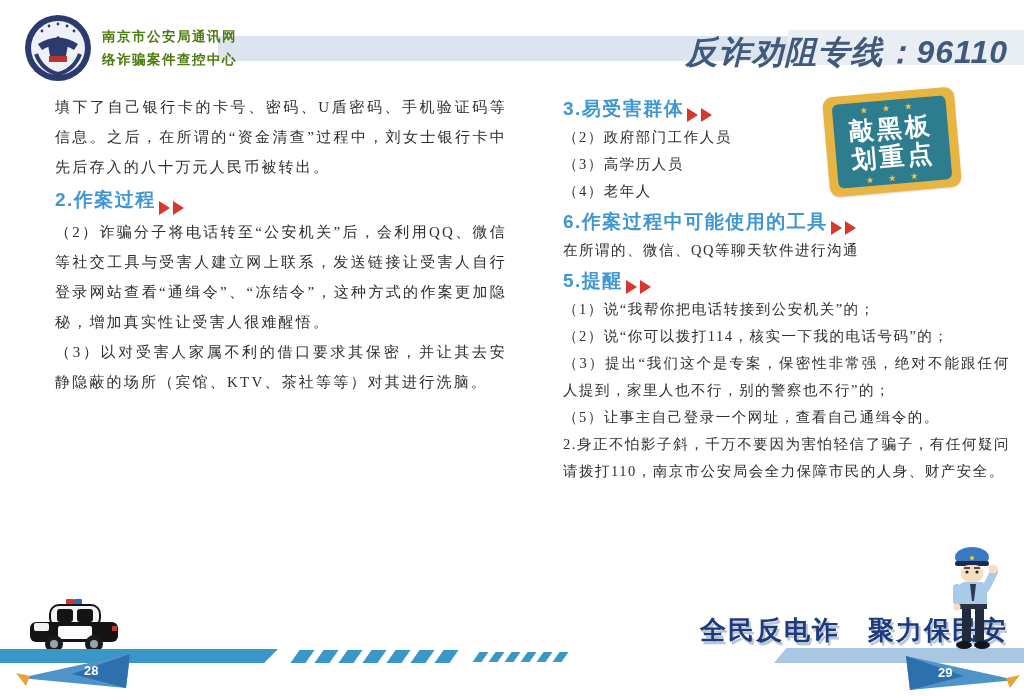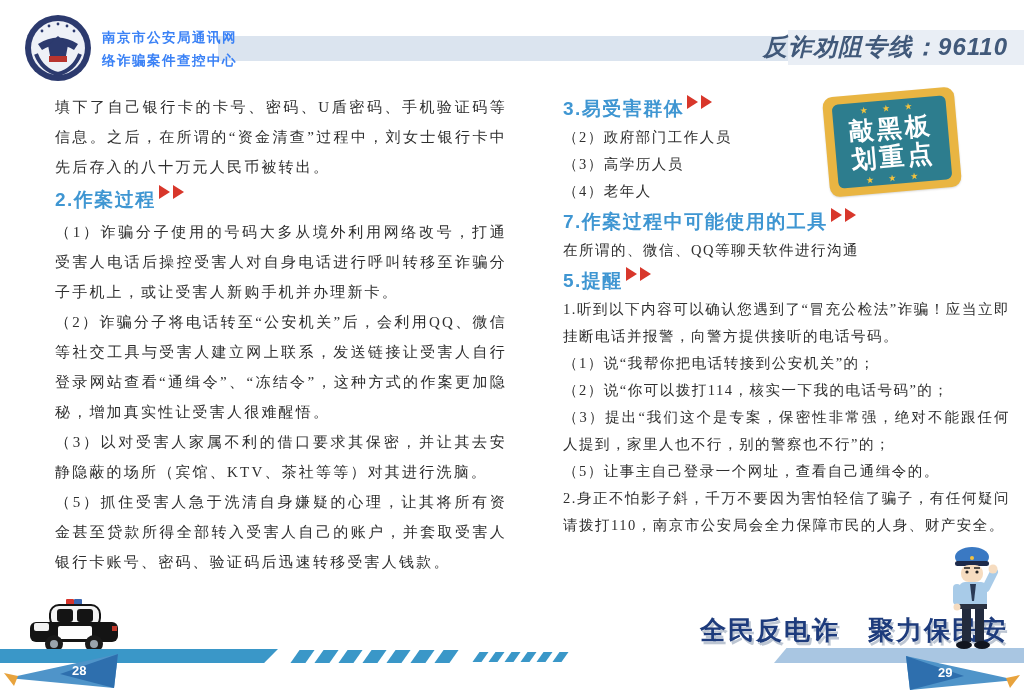--- a/index.html
+++ b/index.html
@@ -7,31 +7,31 @@
     width:1024px;height:696px;position:relative;overflow:hidden;
     background:#ffffff;
     font-family:"Liberation Serif","DejaVu Serif",serif;
     color:#2f2f2f;
   }
   
   .hdr-bar-mid{position:absolute;left:218px;top:36px;width:572px;height:25px;background:#dbe4ef;}
   .hdr-bar-right{position:absolute;left:788px;top:30px;width:236px;height:35px;background:#e9eef5;}
   .logo{position:absolute;left:24px;top:14px;width:68px;height:68px;}
   .org{position:absolute;left:102px;top:26px;
-       font-family:Liberation Sans, sans-serif;
-       font-weight:600;font-size:13.5px;line-height:23px;letter-spacing:1.5px;color:#3b82f6;}
+       font-family:Liberation Mono, monospace;
+       font-weight:600;font-size:13.5px;line-height:23px;letter-spacing:1.5px;color:#4d7c0f;}
   .hotline{position:absolute;right:16px;top:31px;
        font-family:"Liberation Sans","DejaVu Sans",sans-serif;
-       font-style:italic;font-weight:bold;font-size:24px;letter-spacing:1px;color:#41597a;}
+       font-style:italic;font-weight:bold;font-size:32px;letter-spacing:1px;color:#41597a;}
   
   .col{position:absolute;top:92px;text-align:justify;}
   .col-left{left:55px;width:452px;font-size:15px;line-height:30px;letter-spacing:2.2px;}
   .col-right{left:563px;width:447px;font-size:14.5px;line-height:27px;letter-spacing:1.5px;}
   .col p{margin:0;}
-  .sec-h{display:flex;align-items:flex-start;margin:3px 0 2px 0;
+  .sec-h{display:flex;align-items:flex-end;margin:3px 0 2px 0;
        font-family:"Liberation Sans","DejaVu Sans",sans-serif;
        font-weight:bold;font-size:19px;letter-spacing:1.5px;color:#3f96d2;}
   .tri{width:0;height:0;border-left:11px solid #d8372b;
        border-top:7px solid transparent;border-bottom:7px solid transparent;margin-left:3px;}
   .tri:first-of-type{margin-left:9px;}
   
   .board{position:absolute;left:826px;top:92px;width:132px;height:100px;
        background:#e9b542;border-radius:10px;transform:rotate(-5deg);
        box-shadow:0 1px 2px rgba(0,0,0,.15);}
   .board-in{position:absolute;left:9px;top:8px;right:9px;bottom:8px;
@@ -45,21 +45,21 @@
   .dashrow{position:absolute;top:650px;display:flex;}
   .dash{background:#3a97c8;transform:skewX(-35deg);margin-right:9px;}
   .dash.big{width:15px;height:13px;}
   .dash.sml{width:9px;height:10px;margin-top:2px;margin-right:7px;}
   .dashrow.right .dash{background:#8fb4da;}
   .stripeR{position:absolute;right:0;top:648px;width:250px;height:15px;background:#a9c6e2;
        clip-path:polygon(5% 0,100% 0,100% 100%,0 100%);}
   .pageno{position:absolute;width:120px;height:40px;}
   .pageno span{position:absolute;color:#ffffff;font-family:"Liberation Sans",sans-serif;
        font-weight:bold;font-size:13px;}
-  .pn28{left:2px;top:652px;}
+  .pn28{left:14px;top:652px;}
   .pn28 span{left:70px;top:11px;}
   .pn29{right:2px;top:654px;}
   .pn29 span{left:36px;top:11px;}
   .car{position:absolute;left:28px;top:598px;width:92px;height:58px;}
   .cop{position:absolute;left:936px;top:542px;width:76px;height:116px;}
   .slogan{position:absolute;left:700px;top:613px;
        font-family:"Liberation Sans","DejaVu Sans",sans-serif;font-weight:bold;
        font-size:26px;letter-spacing:2px;color:#1d3b7c;
        text-shadow:2px 3px 0 #bcc5d2;}
 </style>
@@ -90,47 +90,44 @@
 </div>
 <div class="hotline">反诈劝阻专线：96110</div>
 
 <section class="col col-left">
   <p>填下了自己银行卡的卡号、密码、U盾密码、手机验证码等信息。之后，在所谓的“资金清查”过程中，刘女士银行卡中先后存入的八十万元人民币被转出。</p>
   <h2 class="sec-h">
     <span>2.作案过程</span>
     <span class="tri"></span>
       <span class="tri"></span>
   </h2>
-  <p>（1）诈骗分子使用的号码大多从境外利用网络改号，打通受害人电话后操控受害人对自身电话进行呼叫转移至诈骗分子手机上，或让受害人新购手机并办理新卡。</p>
   <p>（2）诈骗分子将电话转至“公安机关”后，会利用QQ、微信等社交工具与受害人建立网上联系，发送链接让受害人自行登录网站查看“通缉令”、“冻结令”，这种方式的作案更加隐秘，增加真实性让受害人很难醒悟。</p>
   <p>（3）以对受害人家属不利的借口要求其保密，并让其去安静隐蔽的场所（宾馆、KTV、茶社等等）对其进行洗脑。</p>
-  <p>（5）抓住受害人急于洗清自身嫌疑的心理，让其将所有资金甚至贷款所得全部转入受害人自己的账户，并套取受害人银行卡账号、密码、验证码后迅速转移受害人钱款。</p>
 </section>
 
 <section class="col col-right">
   <h2 class="sec-h">
     <span>3.易受害群体</span>
     <span class="tri"></span>
       <span class="tri"></span>
   </h2>
   <p>（2）政府部门工作人员</p>
   <p>（3）高学历人员</p>
   <p>（4）老年人</p>
   <h2 class="sec-h">
-    <span>7.作案过程中可能使用的工具</span>
+    <span>6.作案过程中可能使用的工具</span>
     <span class="tri"></span>
       <span class="tri"></span>
   </h2>
   <p>在所谓的、微信、QQ等聊天软件进行沟通</p>
   <h2 class="sec-h">
     <span>5.提醒</span>
     <span class="tri"></span>
       <span class="tri"></span>
   </h2>
-  <p>1.听到以下内容可以确认您遇到了“冒充公检法”诈骗！应当立即挂断电话并报警，向警方提供接听的电话号码。</p>
   <p>（1）说“我帮你把电话转接到公安机关”的；</p>
   <p>（2）说“你可以拨打114，核实一下我的电话号码”的；</p>
   <p>（3）提出“我们这个是专案，保密性非常强，绝对不能跟任何人提到，家里人也不行，别的警察也不行”的；</p>
   <p>（5）让事主自己登录一个网址，查看自己通缉令的。</p>
   <p> 2.身正不怕影子斜，千万不要因为害怕轻信了骗子，有任何疑问请拨打110，南京市公安局会全力保障市民的人身、财产安全。</p>
 </section>
 
 <div class="board">
   <div class="board-in">
     <div class="board-stars">★ ★ ★</div>

